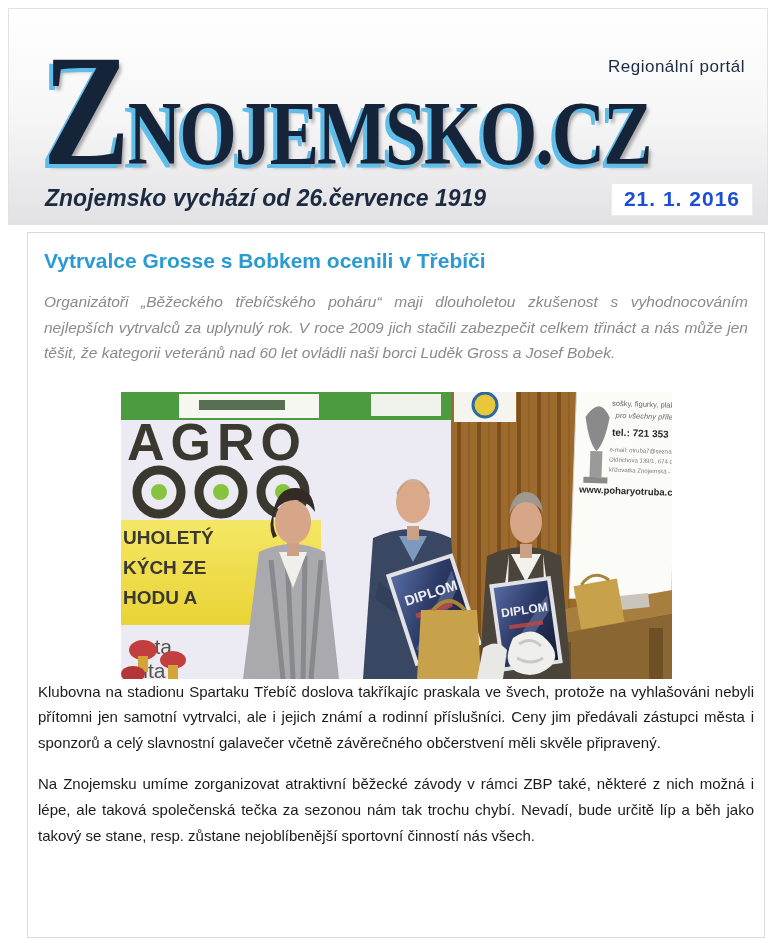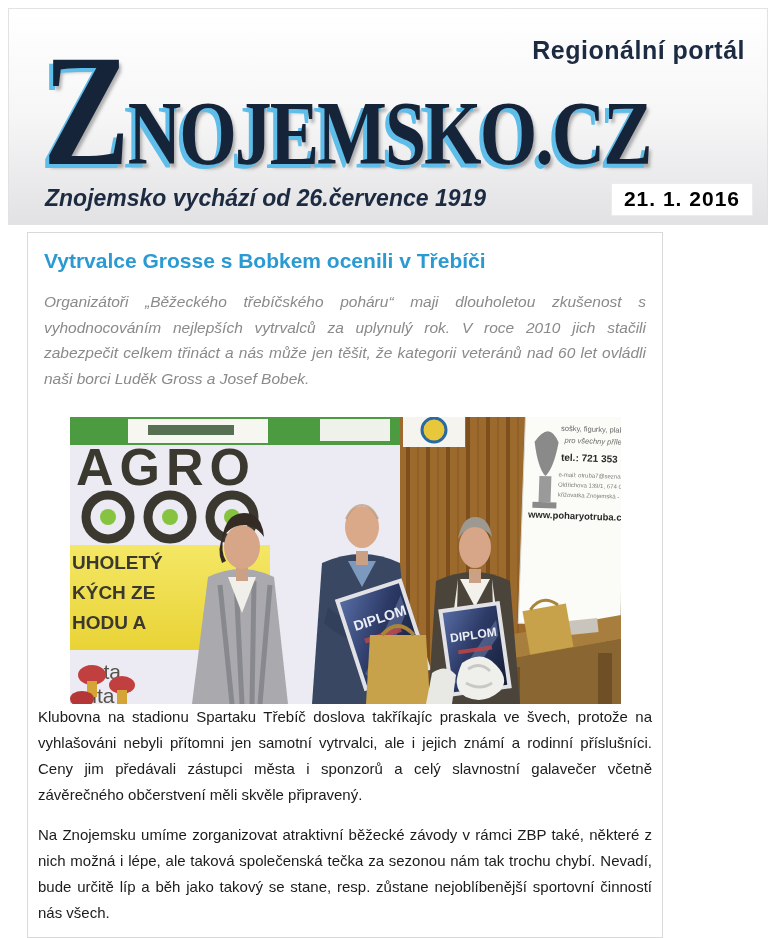--- a/index.html
+++ b/index.html
@@ -8,45 +8,45 @@
     font-family:"Liberation Sans", sans-serif; overflow:hidden;
   }
 
   
   .site-header {
     position:absolute; left:8px; top:8px; width:760px; height:217px;
     background:linear-gradient(180deg,#ffffff 0%,#f6f6f7 50%,#e2e2e4 100%);
     border:1px solid #e2e2e2; box-sizing:border-box;
   }
   .portal-label {
-    position:absolute; top:27px; right:22px;
-    font-size:25px; font-weight:bold; color:#1c2b41; letter-spacing:0.5px;
+    position:absolute; top:48px; right:22px;
+    font-size:17px; font-weight:normal; color:#1c2b41; letter-spacing:0.5px;
   }
   .logo {
     position:absolute; left:34px; top:22px; white-space:nowrap;
     font-family:"Liberation Serif", serif; font-weight:bold; color:#16243a;
     transform:scaleY(1.22); transform-origin:top left; letter-spacing:-2px;
     text-shadow:-4px 3px 0 #5fbde9, 2px 3px 3px rgba(40,40,40,0.35);
     line-height:1;
   }
   .logo-z    { font-size:130px; }
   .logo-rest { font-size:74px; }
   .tagline {
     position:absolute; left:36px; bottom:12px;
     font-size:23px; font-weight:bold; font-style:italic; color:#1c2b41;
   }
   .date-box {
     position:absolute; right:14px; bottom:8px;
     background:#ffffff; border:1px solid #ececec; padding:3px 12px 4px;
-    font-size:21px; font-weight:bold; color:#000000; letter-spacing:1px;
+    font-size:21px; font-weight:bold; color:#1d4ed8; letter-spacing:1px;
   }
 
   
   .article {
-    position:absolute; left:27px; top:232px; width:636px; height:706px;
+    position:absolute; left:27px; top:232px; width:738px; height:706px;
     background:#ffffff; border:1px solid #d9d9d9; box-sizing:border-box;
     padding:16px 10px 0;
   }
   .article-title {
     margin:0 6px 16px; font-size:21px; font-weight:bold; color:#2b9ad3;
   }
   .lead {
     margin:0 6px 26px; font-size:15.5px; font-style:italic; color:#8a8a8a;
     text-align:justify; line-height:1.65;
   }
@@ -67,21 +67,21 @@
   <div class="portal-label">Regionální portál</div>
   <div class="logo"><span class="logo-z">Z</span><span class="logo-rest">NOJEMSKO.CZ</span></div>
   <div class="tagline">Znojemsko vychází od 26.července 1919</div>
   <div class="date-box">21. 1. 2016</div>
 </div>
 
 <div class="article">
 
   <h1 class="article-title">Vytrvalce Grosse s Bobkem ocenili v Třebíči</h1>
 
-  <p class="lead">Organizátoři „Běžeckého třebíčského poháru“ maji dlouholetou zkušenost s vyhodnocováním nejlepších vytrvalců za uplynulý rok. V roce 2010 jich stačili zabezpečit celkem třináct a nás může jen těšit, že kategorii veteránů nad 60 let ovládli naši borci Luděk Gross a Josef Bobek.</p>
+  <p class="lead">Organizátoři „Běžeckého třebíčského poháru“ maji dlouholetou zkušenost s vyhodnocováním nejlepších vytrvalců za uplynulý rok. V roce 2009 jich stačili zabezpečit celkem třináct a nás může jen těšit, že kategorii veteránů nad 60 let ovládli naši borci Luděk Gross a Josef Bobek.</p>
 
   <div class="photo-figure">
     <svg width="551" height="287" viewBox="0 0 551 287" xmlns="http://www.w3.org/2000/svg">
       <defs>
         <pattern id="wood" width="20" height="287" patternUnits="userSpaceOnUse">
           <rect width="20" height="287" fill="#9c6a2c"></rect>
           <rect x="16" width="4" height="287" fill="#7c4f1c"></rect>
           <rect x="7" width="2" height="287" fill="#8a5a22" opacity="0.6"></rect>
         </pattern>
         <linearGradient id="diplomGrad" x1="0" y1="0" x2="1" y2="1">

